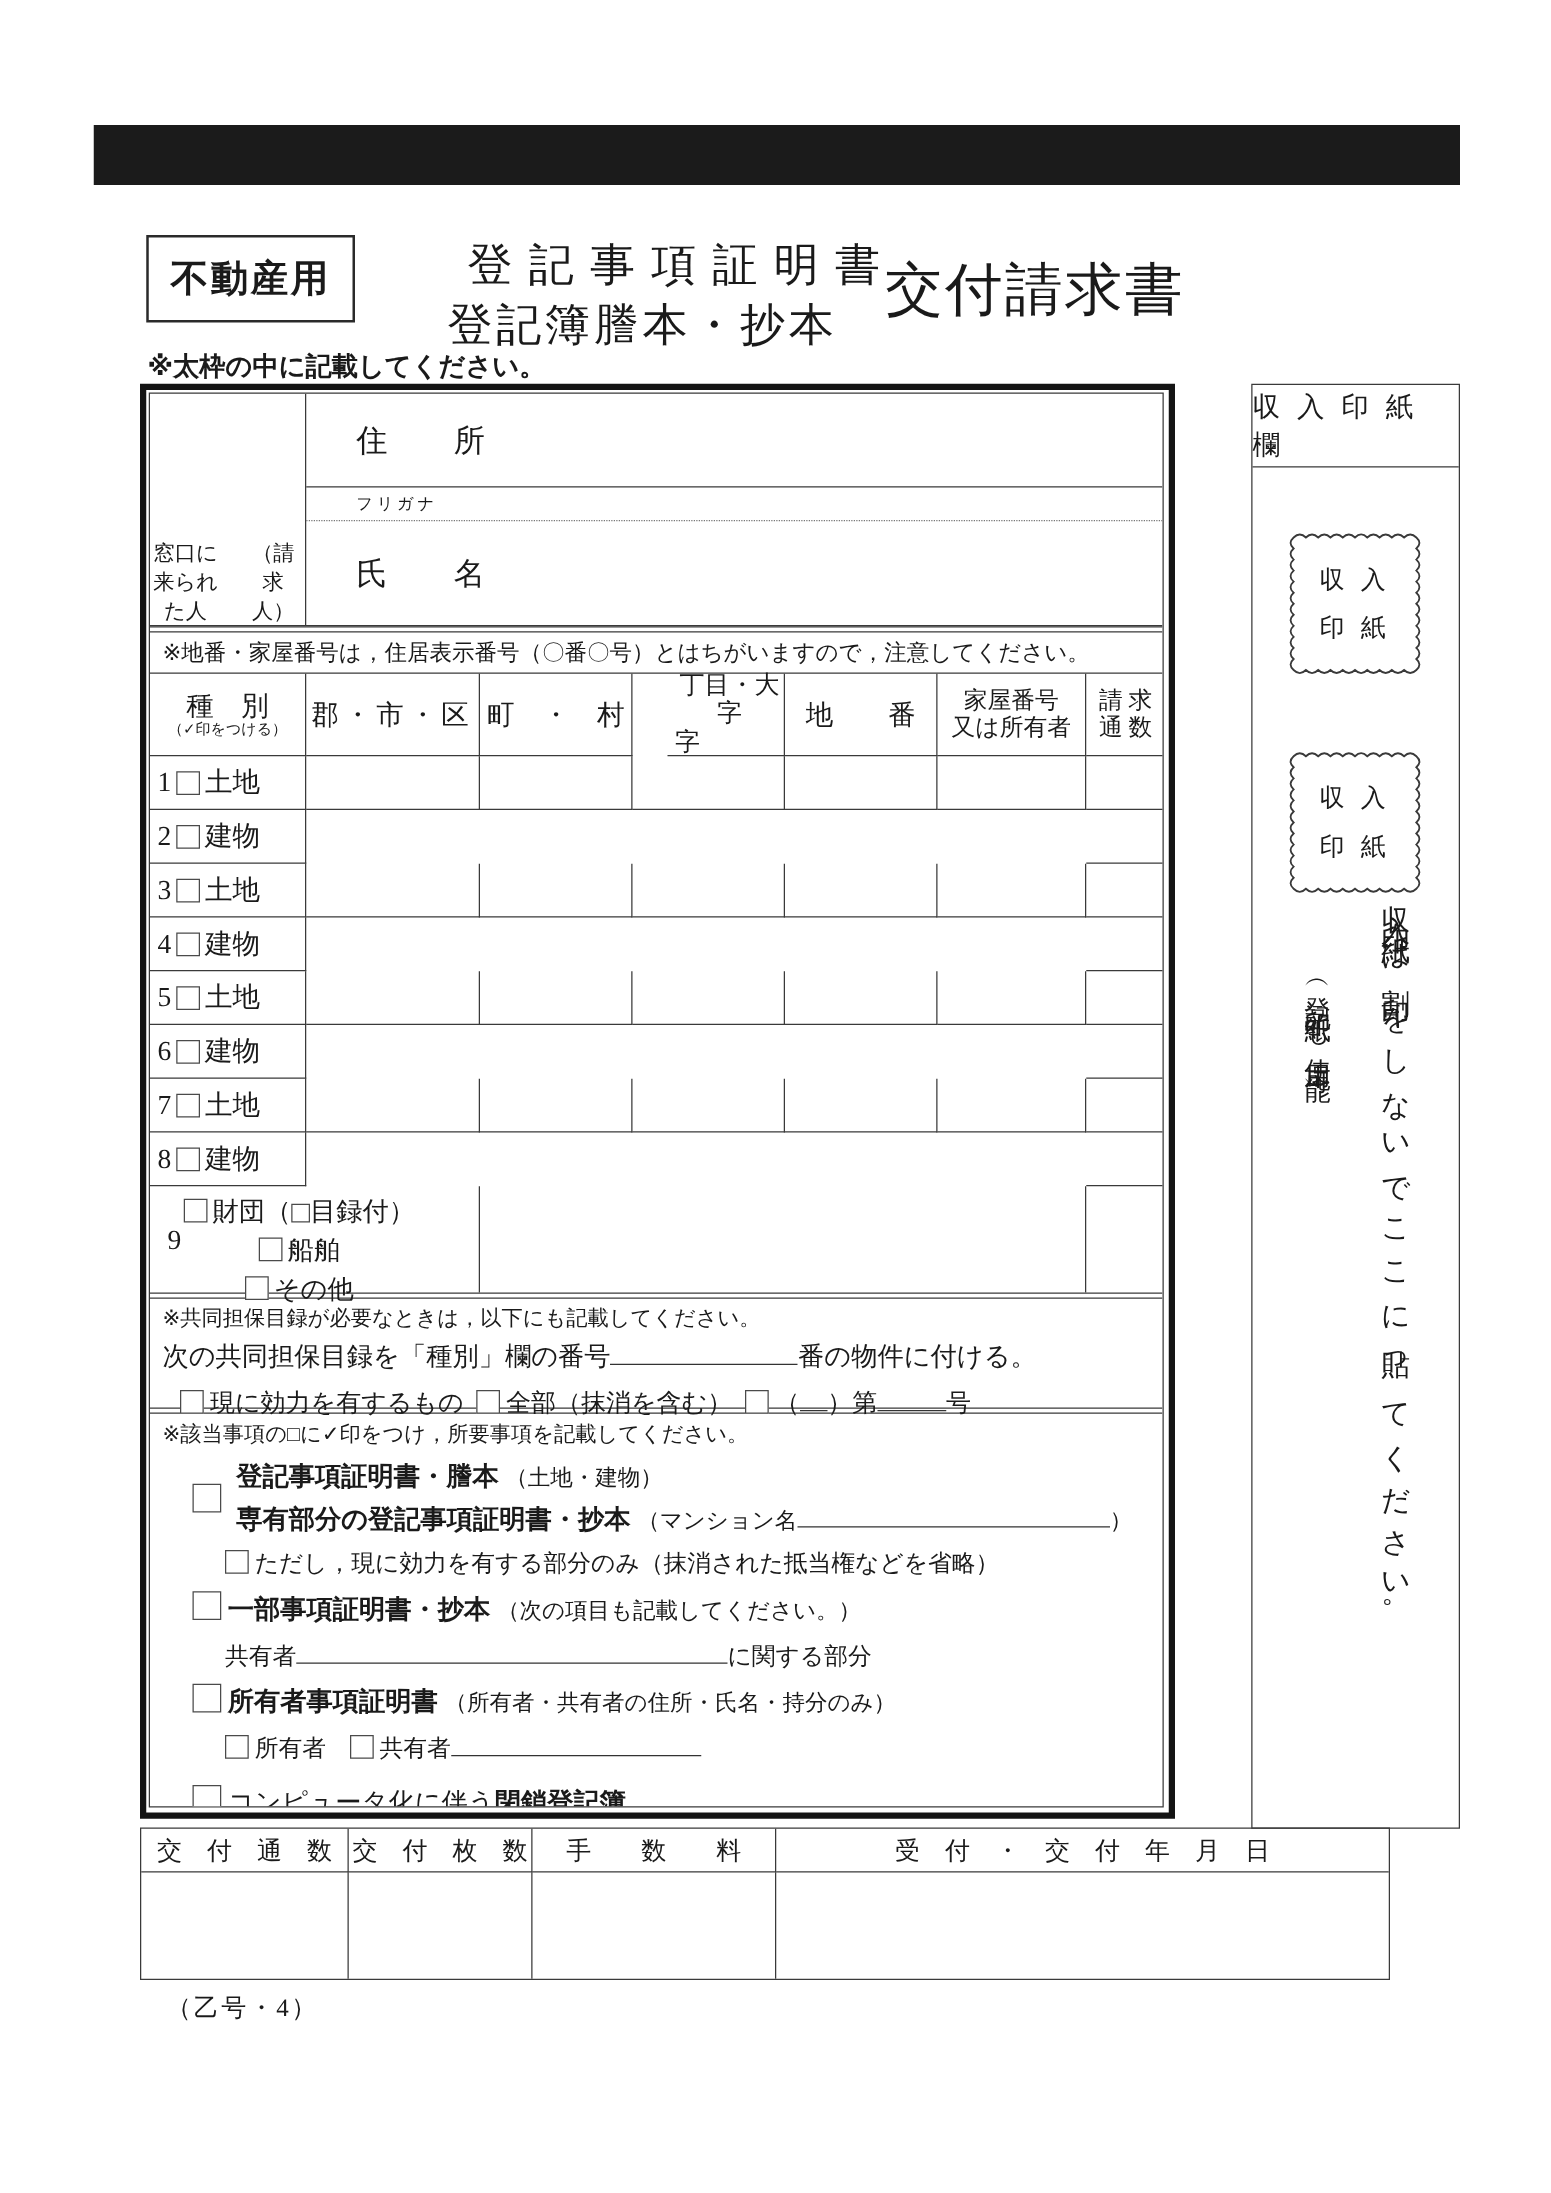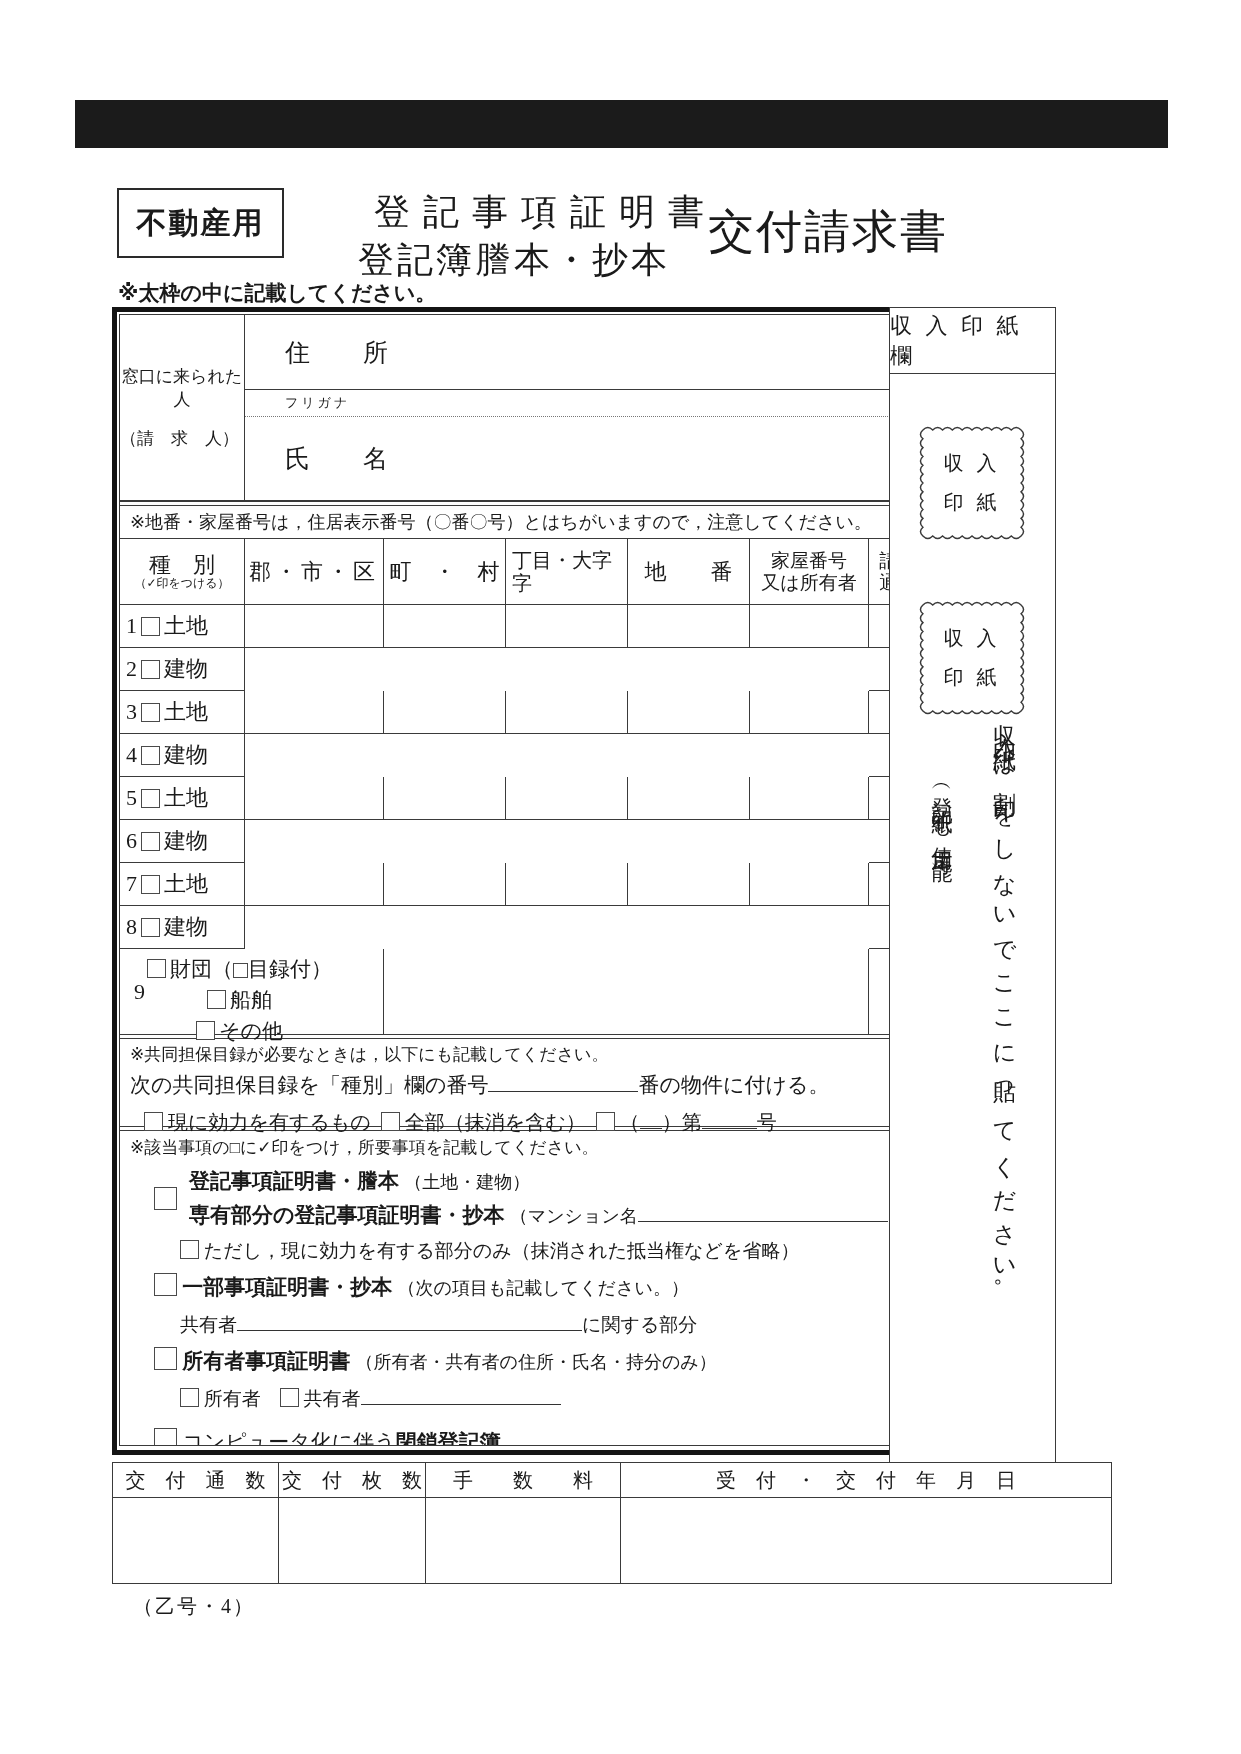--- a/index.html
+++ b/index.html
@@ -14,22 +14,22 @@
   .title2{position:absolute;left:358px;top:236px;font-size:36px;letter-spacing:3px;white-space:nowrap;}
   .title-right{position:absolute;left:708px;top:201px;font-size:46px;letter-spacing:2px;white-space:nowrap;}
   .top-note{position:absolute;left:118px;top:279px;font-family:"Liberation Sans","DejaVu Sans",sans-serif;
             font-weight:bold;font-size:21px;}
   
   .thick-box{position:absolute;left:112px;top:307px;width:828px;height:1148px;
              border:5px solid #141414;padding:2px;box-sizing:border-box;background:#fff;}
   .inner{border:1px solid #3a3a3a;width:812px;height:1132px;box-sizing:border-box;overflow:hidden;}
   
   .apl{display:flex;height:186px;border-bottom:1px solid #3a3a3a;box-sizing:border-box;}
-  .apl-left{width:125px;border-right:1px solid #3a3a3a;box-sizing:border-box;display:flex;flex-direction:column;
-            justify-content:center;align-items:flex-start;gap:16px;font-size:17px;text-align:center;}
+  .apl-left{width:125px;border-right:1px solid #3a3a3a;box-sizing:border-box;display:flex;flex-direction:row;
+            justify-content:center;align-items:flex-end;gap:16px;font-size:17px;text-align:center;}
   .apl-right{flex:1;display:flex;flex-direction:column;}
   .row-addr{height:75px;border-bottom:1px solid #3a3a3a;box-sizing:border-box;display:flex;align-items:center;
             padding-left:40px;font-size:25px;letter-spacing:14px;}
   .row-furi{height:27px;border-bottom:1.5px dotted #777;box-sizing:border-box;display:flex;align-items:center;
             padding-left:40px;font-size:13px;letter-spacing:3px;}
   .row-name{height:83px;display:flex;align-items:center;padding-left:40px;font-size:25px;letter-spacing:14px;}
   .dbl{height:5px;border-bottom:1px solid #3a3a3a;box-sizing:border-box;}
   .dbl:before{content:"";display:block;height:1px;background:#3a3a3a;}
   
   .pnotice{height:33px;border-bottom:1px solid #3a3a3a;box-sizing:border-box;display:flex;align-items:center;
@@ -63,21 +63,21 @@
   
   .req{height:314px;box-sizing:border-box;padding:5px 0 0 10px;font-size:21px;}
   .req .n{font-family:"Liberation Sans","DejaVu Sans",sans-serif;font-size:17px;}
   .bold{font-weight:bold;}
   .sub{font-size:18px;}
   .itemA{display:flex;align-items:center;gap:12px;margin:8px 0 0 24px;}
   .itemA .lines{display:flex;flex-direction:column;gap:4px;}
   .item{margin-top:9px;margin-left:24px;}
   .item.ind{margin-left:50px;font-size:19px;}
   
-  .sidebar{position:absolute;left:889px;top:307px;width:167px;height:1156px;border:1px solid #3a3a3a;
+  .sidebar{position:absolute;left:1001px;top:307px;width:167px;height:1156px;border:1px solid #3a3a3a;
            box-sizing:border-box;background:#fff;}
   .sb-title{height:66px;border-bottom:1px solid #3a3a3a;box-sizing:border-box;display:flex;align-items:center;
             justify-content:center;font-size:22px;letter-spacing:4px;}
   .stamp{position:absolute;left:28px;width:108px;height:120px;}
   .stamp .stxt{position:absolute;inset:0;display:flex;flex-direction:column;align-items:center;justify-content:center;
                gap:12px;font-size:20px;letter-spacing:4px;}
   .vmain{position:absolute;left:99px;top:398px;writing-mode:vertical-rl;font-size:23px;letter-spacing:8px;white-space:nowrap;}
   .vsub{position:absolute;left:38px;top:468px;writing-mode:vertical-rl;font-size:21px;letter-spacing:5px;white-space:nowrap;}
   
   .ot{position:absolute;left:112px;top:1462px;width:1000px;border:1px solid #3a3a3a;box-sizing:border-box;
@@ -129,21 +129,21 @@
       <div class="pnotice">※地番・家屋番号は，住居表示番号（〇番〇号）とはちがいますので，注意してください。</div>
 
       <div class="sp">
 
         <div class="hcell">
           <span>種　別</span>
           <span class="h-sub">（✓印をつける）</span>
         </div>
         <div class="h-ls">郡・市・区</div>
         <div>町　・　村</div>
-        <div class="hcell" style="font-size:20px;align-items:flex-start;padding-left:6px;">
+        <div class="hcell" style="font-size:20px;align-items:flex-start;padding-left:6px;margin-left:28px;">
           <span>丁目・大字</span>
           <span>字</span>
         </div>
         <div>地　　番</div>
         <div class="hcell" style="font-size:19px;">
           <span>家屋番号</span>
           <span>又は所有者</span>
         </div>
         <div class="hcell noR" style="font-size:19px;">
           <span>請 求</span>

